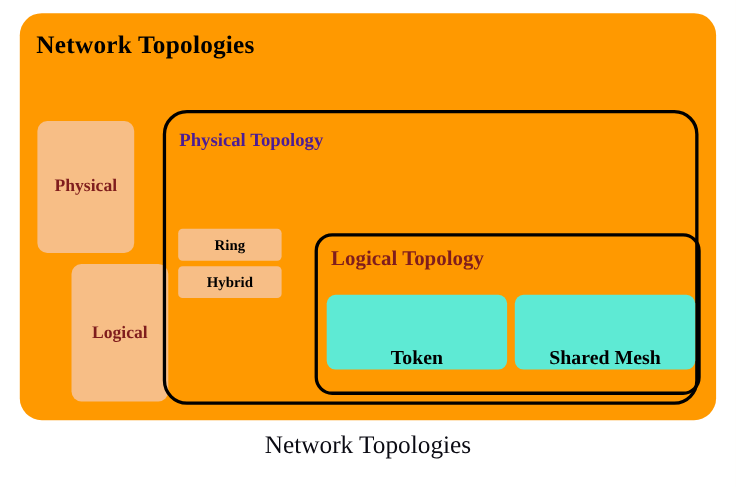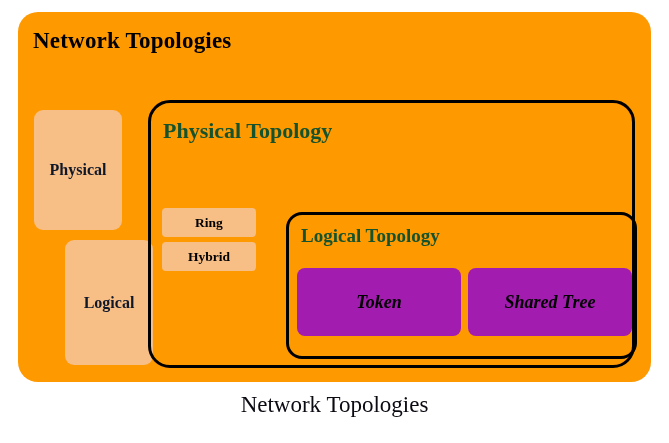--- a/index.html
+++ b/index.html
@@ -48,42 +48,42 @@
     display: flex;
     align-items: center;
     justify-content: center;
     box-sizing: border-box;
   }
   #category-physical { top: 98px;  height: 120px; }
   #category-logical  { top: 228px; height: 125px; margin-left: 31px; }
   .category-label {
     font-size: 16px;
     font-weight: bold;
-    color: #0f172a;
+    color: #7f1d1d;
     white-space: nowrap;
   }
 
   
   #physical-topology-box {
     position: absolute;
     left: 130px;
     top: 88px;
     width: 487px;
     height: 268px;
     border: 3px solid #000000;
     border-radius: 22px;
     box-sizing: border-box;
   }
   #physical-topology-title {
     position: absolute;
     left: 12px;
     top: 15px;
-    font-size: 22px;
-    font-weight: bold;
-    color: #14532d;
+    font-size: 17px;
+    font-weight: bold;
+    color: #4c1d95;
     white-space: nowrap;
   }
 
   
   #physical-type-list {
     position: absolute;
     left: 11px;
     top: 105px;
     width: 94px;
   }
@@ -116,40 +116,39 @@
     border: 3px solid #000000;
     border-radius: 16px;
     box-sizing: border-box;
   }
   #logical-topology-title {
     position: absolute;
     left: 12px;
     top: 10px;
     font-size: 19px;
     font-weight: bold;
-    color: #14532d;
+    color: #7f1d1d;
     white-space: nowrap;
   }
   #logical-type-row {
     position: absolute;
     left: 8px;
     top: 53px;
     width: 335px;
     display: flex;
     gap: 7px;
   }
   .logical-type-box {
     height: 68px;
-    background: #a21caf;
+    background: #5eead4;
     border-radius: 8px;
     display: flex;
-    align-items: center;
+    align-items: flex-end;
     justify-content: center;
     box-sizing: border-box;
-    font-style: italic;
   }
   #logical-type-token { width: 164px; }
   #logical-type-shared-media { width: 164px; }
   .logical-type-label {
     font-size: 18px;
     font-weight: bold;
     color: #000000;
     white-space: nowrap;
   }
 
@@ -195,21 +194,21 @@
 
     <div id="logical-topology-box">
 
       <div id="logical-topology-title">Logical Topology</div>
 
       <div id="logical-type-row">
         <div class="logical-type-box" id="logical-type-token">
           <span class="logical-type-label">Token</span>
         </div>
         <div class="logical-type-box" id="logical-type-shared-media">
-          <span class="logical-type-label">Shared Tree</span>
+          <span class="logical-type-label">Shared Mesh</span>
         </div>
       </div>
 
     </div>
 
   </div>
 
 </div>
 
 <div id="figure-caption">Network Topologies</div>

